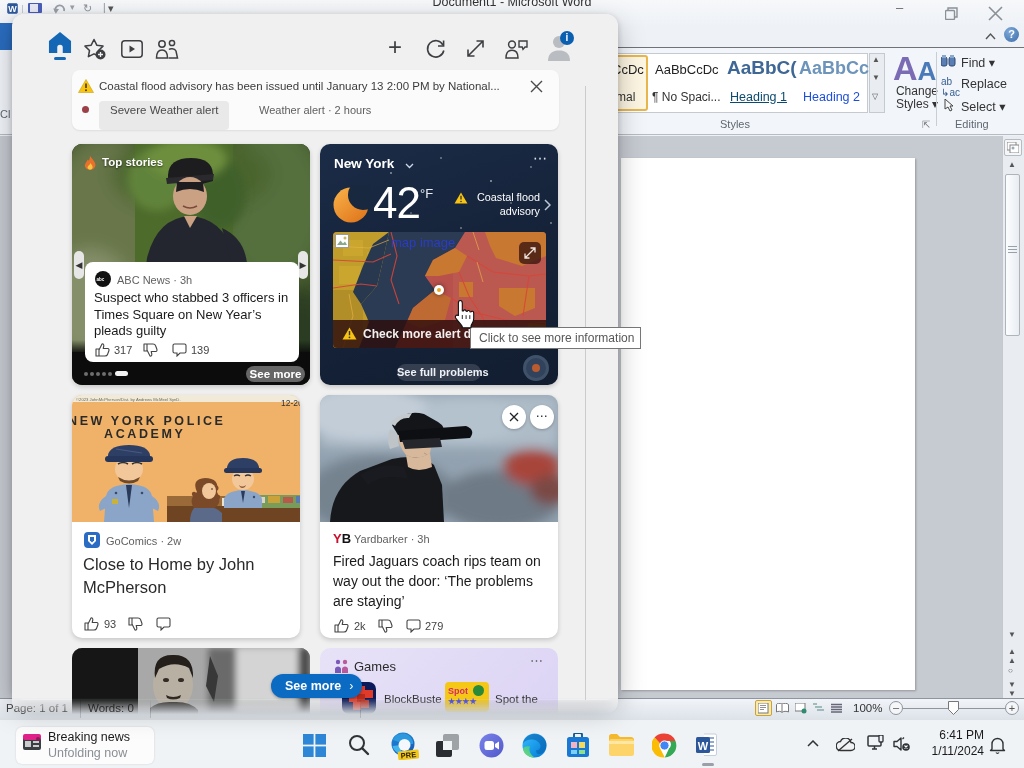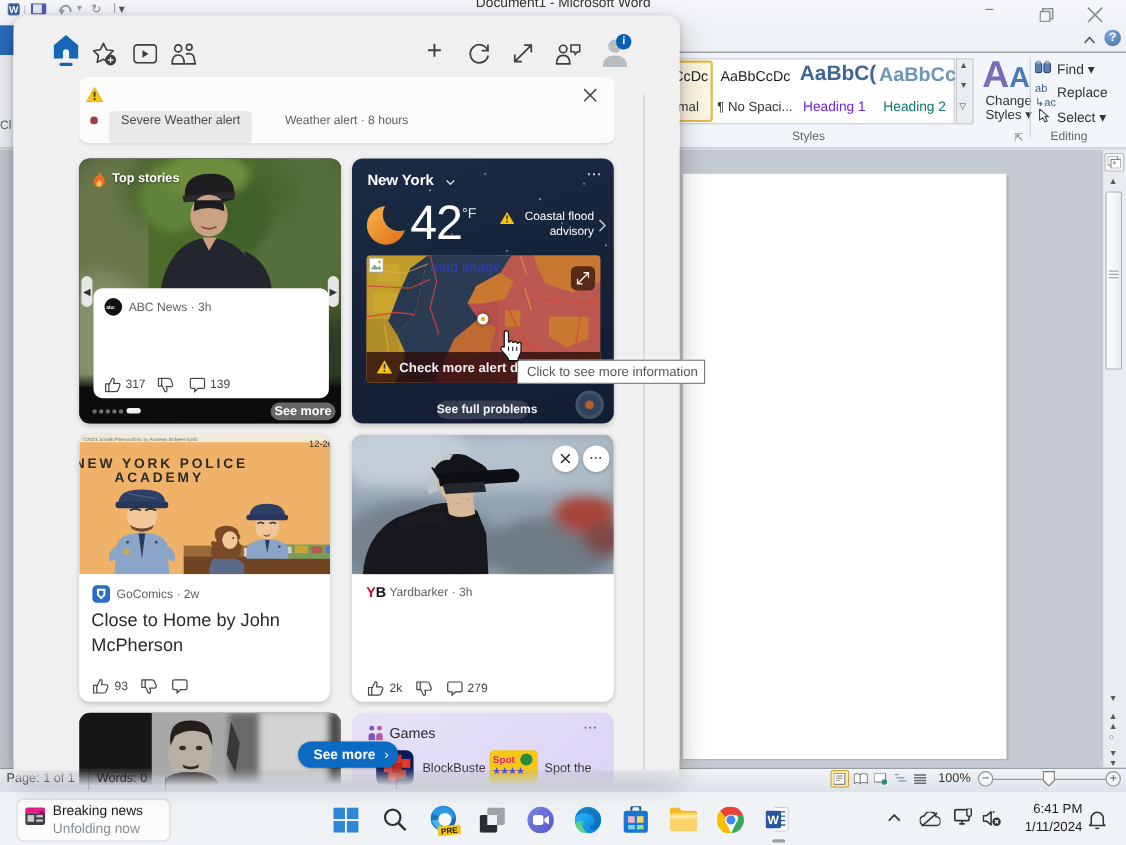--- a/index.html
+++ b/index.html
@@ -50,23 +50,23 @@
     </svg>
   <div class="abs" style="left:1004px;top:27px;width:15px;height:15px;border-radius:50%;background:radial-gradient(circle at 35% 30%,#7fa8d9,#3a6ea8);color:#fff;font-size:11px;font-weight:bold;text-align:center;line-height:15px;">?</div>
 
   <div class="abs" style="left:604px;top:53px;width:264px;height:60px;background:#fff;border:1px solid #c5cad1;"></div>
   <div class="abs" style="left:611px;top:55px;width:37px;height:56px;border:2px solid #e8b64c;border-radius:3px;background:#fdf6e3;"></div>
   <div class="abs" style="left:612px;top:62px;width:36px;font-size:13px;color:#222;">CcDc</div>
   <div class="abs" style="left:612px;top:90px;width:36px;font-size:12px;color:#333;">rmal</div>
   <div class="abs" style="left:655px;top:62px;font-size:13px;color:#222;">AaBbCcDc</div>
   <div class="abs" style="left:652px;top:90px;font-size:12px;color:#333;">¶ No Spaci...</div>
   <div class="abs" style="left:727px;top:57px;font-size:19px;font-weight:bold;color:#3e6796;">AaBbС(</div>
-  <div class="abs" style="left:730px;top:90px;font-size:12.5px;color:#6d28d9;">Heading 1</div>
+  <div class="abs" style="left:730px;top:90px;font-size:12.5px;color:#0c4a6e;text-decoration:underline;">Heading 1</div>
   <div class="abs" style="left:799px;top:58px;font-size:18px;font-weight:bold;color:#6d94bb;">AaBbCc</div>
-  <div class="abs" style="left:803px;top:90px;font-size:12.5px;color:#0f766e;">Heading 2</div>
+  <div class="abs" style="left:803px;top:90px;font-size:12.5px;color:#1d4ed8;">Heading 2</div>
 
   <div class="abs" style="left:869px;top:53px;width:16px;height:60px;background:#e9edf2;border:1px solid #c5cad1;"></div>
   <div class="abs" style="left:872px;top:55px;font-size:8px;color:#555;">▲</div>
   <div class="abs" style="left:872px;top:73px;font-size:8px;color:#555;">▼</div>
   <div class="abs" style="left:872px;top:92px;font-size:8px;color:#555;">▽</div>
 
   <div class="abs" style="left:893px;top:52px;font-size:34px;font-weight:bold;color:#7b6bb5;line-height:32px;">A<span style="color:#4a7ab8;font-size:26px;">A</span></div>
   <div class="abs" style="left:890px;top:85px;width:48px;text-align:right;font-size:12px;color:#333;line-height:13px;">Change Styles ▾</div>
   <div class="abs" style="left:936px;top:52px;width:1px;height:74px;background:#c9ced4;"></div>
 
@@ -321,26 +321,27 @@
     <path d="M1 26 C1 18 6 15.5 12 15.5 C18 15.5 23 18 23 26 Z" fill="#b9bcc0"></path>
   </svg>
   <div class="abs" style="left:548px;top:17px;width:14px;height:14px;border-radius:50%;background:#0b5fb0;color:#fff;font-size:10px;font-weight:bold;text-align:center;line-height:14px;">i</div>
 
   <div class="abs" style="left:60px;top:56px;width:487px;height:60px;background:#fbfbfc;border-radius:8px;box-shadow:0 1px 2px rgba(0,0,0,0.08);"></div>
   <svg class="abs" style="left:66px;top:65px" width="16" height="14" viewBox="0 0 16 14">
       <path d="M8 0.5 L15.5 13.5 H0.5 Z" fill="#f8c411" stroke="#caa00a" stroke-width="0.6"></path>
       <path d="M8 4.5 V9" stroke="#4a3a00" stroke-width="1.6"></path>
       <circle cx="8" cy="11.2" r="1" fill="#4a3a00"></circle>
     </svg>
+  <div class="abs" style="left:87px;top:66px;font-size:11.5px;color:#3b3b3b;">Coastal flood advisory has been issued until January 13 2:00 PM by National...</div>
   <svg class="abs" style="left:518px;top:66px" width="13" height="13" viewBox="0 0 13 13">
       <path d="M1 1 L12 12 M12 1 L1 12" stroke="#4a4a4a" stroke-width="1.4"></path>
     </svg>
   <div class="abs" style="left:70px;top:92px;width:7px;height:7px;border-radius:50%;background:#9c3f46;"></div>
   <div class="abs" style="left:87px;top:87px;height:29px;background:#e9e9ea;border-radius:4px;font-size:11.5px;color:#4a4a4a;line-height:19px;padding:0 11px;">Severe Weather alert</div>
-  <div class="abs" style="left:247px;top:90px;font-size:11px;color:#5f5f5f;">Weather alert · 8 hours</div>
+  <div class="abs" style="left:247px;top:90px;font-size:11px;color:#5f5f5f;">Weather alert · 2 hours</div>
 
   <div class="abs" style="left:573px;top:72px;width:1px;height:614px;background:#cbcbce;"></div>
 
   <div class="abs" style="left:60px;top:130px;width:238px;height:241px;border-radius:10px;background:#141414;overflow:hidden;box-shadow:0 2px 5px rgba(0,0,0,0.18);">
 
     <svg class="abs" style="left:0;top:0" width="238" height="241" viewBox="0 0 238 241">
       <defs>
           <filter id="bl1" x="-40%" y="-40%" width="180%" height="180%">
             <feGaussianBlur stdDeviation="9"></feGaussianBlur>
           </filter>
@@ -393,20 +394,21 @@
       </svg>
     <div class="abs" style="left:30px;top:12px;font-size:11.5px;font-weight:bold;color:#fff;text-shadow:0 1px 2px rgba(0,0,0,0.6);">Top stories</div>
 
     <div class="abs" style="left:2px;top:107px;width:10px;height:28px;background:#e6e6e6;border-radius:5px;color:#333;font-size:9px;text-align:center;line-height:28px;">◀</div>
     <div class="abs" style="left:226px;top:107px;width:10px;height:28px;background:#e6e6e6;border-radius:5px;color:#333;font-size:9px;text-align:center;line-height:28px;">▶</div>
 
     <div class="abs" style="left:13px;top:118px;width:214px;height:100px;background:#fff;border-radius:8px;"></div>
     <div class="abs" style="left:23px;top:127px;width:16px;height:16px;border-radius:50%;background:#111;"></div>
     <div class="abs" style="left:24.5px;top:133px;font-size:4.5px;color:#fff;font-weight:bold;">abc</div>
     <div class="abs" style="left:45px;top:130px;font-size:11px;color:#5f5f5f;">ABC News · 3h</div>
+    <div class="abs" style="left:22px;top:146px;width:206px;font-size:13px;line-height:16.5px;color:#1a1a1a;">Suspect who stabbed 3 officers in Times Square on New Year’s pleads guilty</div>
 
     <svg class="abs" style="left:23px;top:198px" width="15" height="15" viewBox="0 0 15 15">
         <path d="M1 7 h3 v7 h-3 Z M4 8 L7 2 Q9 1.5 8.8 4 L8.2 6.5 H13 Q14.5 7 13.8 9 L12.5 12.5 Q12 14 10 14 H4 Z" fill="none" stroke="#444" stroke-width="1.1" stroke-linejoin="round"></path>
       </svg>
     <div class="abs" style="left:42px;top:200px;font-size:11px;color:#444;">317</div>
     <svg class="abs" style="left:71px;top:199px" width="15" height="15" viewBox="0 0 15 15">
         <path d="M1 8 h3 v-7 h-3 Z M4 7 L7 13 Q9 13.5 8.8 11 L8.2 8.5 H13 Q14.5 8 13.8 6 L12.5 2.5 Q12 1 10 1 H4 Z" fill="none" stroke="#444" stroke-width="1.1" stroke-linejoin="round"></path>
       </svg>
     <svg class="abs" style="left:100px;top:199px" width="15" height="14" viewBox="0 0 15 14">
         <path d="M2.5 1 H12.5 Q14 1 14 2.5 V8.5 Q14 10 12.5 10 H8 L5 13 V10 H2.5 Q1 10 1 8.5 V2.5 Q1 1 2.5 1 Z" fill="none" stroke="#444" stroke-width="1.1"></path>
@@ -634,20 +636,21 @@
     </svg>
 
     <div class="abs" style="left:182px;top:10px;width:24px;height:24px;border-radius:50%;background:#fff;box-shadow:0 1px 3px rgba(0,0,0,0.25);"></div>
     <svg class="abs" style="left:189px;top:17px" width="10" height="10" viewBox="0 0 10 10">
         <path d="M1 1 L9 9 M9 1 L1 9" stroke="#222" stroke-width="1.3"></path>
       </svg>
     <div class="abs" style="left:210px;top:10px;width:24px;height:24px;border-radius:50%;background:#fff;box-shadow:0 1px 3px rgba(0,0,0,0.25);color:#222;font-size:12px;text-align:center;line-height:22px;letter-spacing:0.5px;">⋯</div>
 
     <div class="abs" style="left:13px;top:136px;font-size:13px;font-weight:bold;"><span style="color:#c8102e;">Y</span><span style="color:#111;">B</span></div>
     <div class="abs" style="left:34px;top:138px;font-size:11px;color:#5f5f5f;">Yardbarker · 3h</div>
+    <div class="abs" style="left:13px;top:156px;width:216px;font-size:14px;line-height:20px;color:#1a1a1a;">Fired Jaguars coach rips team on way out the door: ‘The problems are staying’</div>
     <svg class="abs" style="left:14px;top:223px" width="15" height="15" viewBox="0 0 15 15">
         <path d="M1 7 h3 v7 h-3 Z M4 8 L7 2 Q9 1.5 8.8 4 L8.2 6.5 H13 Q14.5 7 13.8 9 L12.5 12.5 Q12 14 10 14 H4 Z" fill="none" stroke="#444" stroke-width="1.1" stroke-linejoin="round"></path>
       </svg>
     <div class="abs" style="left:34px;top:225px;font-size:11px;color:#444;">2k</div>
     <svg class="abs" style="left:58px;top:224px" width="15" height="15" viewBox="0 0 15 15">
         <path d="M1 8 h3 v-7 h-3 Z M4 7 L7 13 Q9 13.5 8.8 11 L8.2 8.5 H13 Q14.5 8 13.8 6 L12.5 2.5 Q12 1 10 1 H4 Z" fill="none" stroke="#444" stroke-width="1.1" stroke-linejoin="round"></path>
       </svg>
     <svg class="abs" style="left:86px;top:224px" width="15" height="14" viewBox="0 0 15 14">
         <path d="M2.5 1 H12.5 Q14 1 14 2.5 V8.5 Q14 10 12.5 10 H8 L5 13 V10 H2.5 Q1 10 1 8.5 V2.5 Q1 1 2.5 1 Z" fill="none" stroke="#444" stroke-width="1.1"></path>
       </svg>

